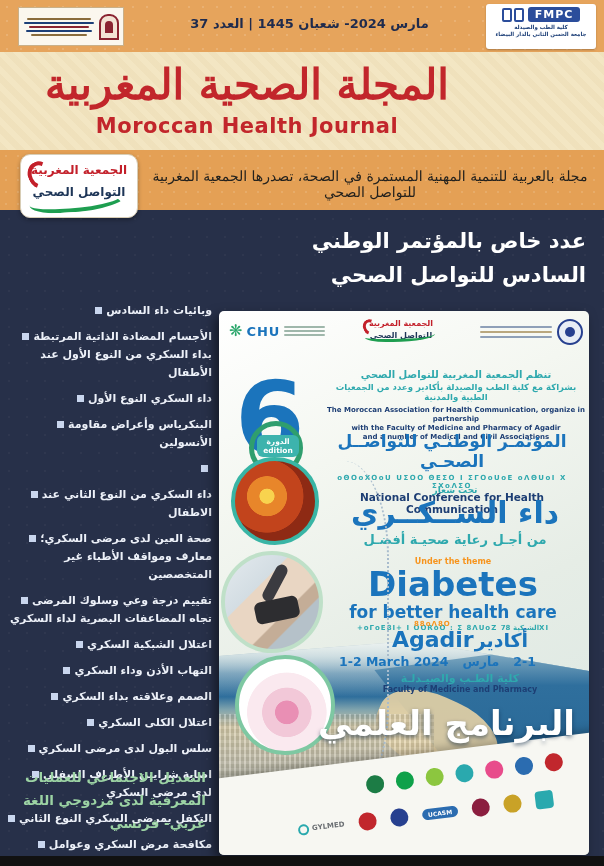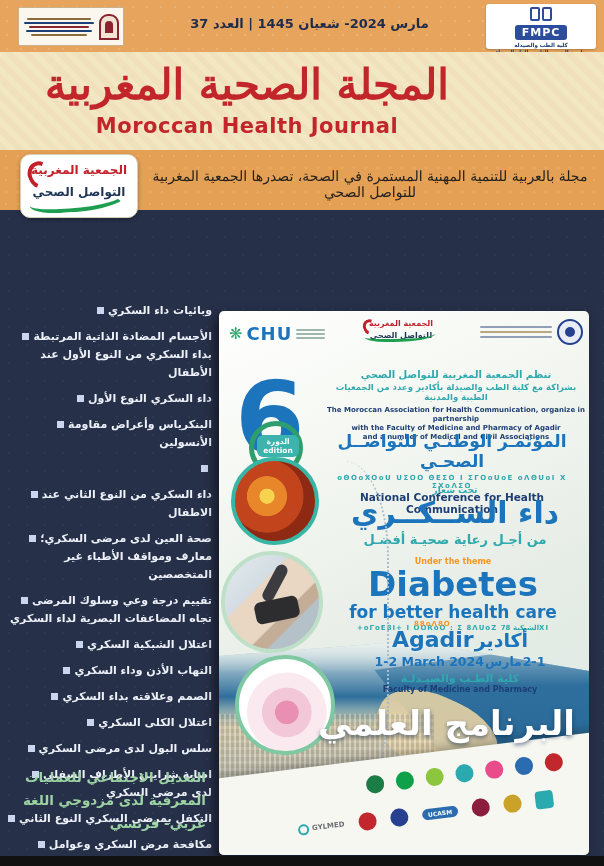--- a/index.html
+++ b/index.html
@@ -30,21 +30,21 @@
   .univ-emblem { width:20px; height:26px; border:2px solid #8a2330; border-radius:9px 9px 0 0; background:#f3e3d4; position:relative; }
   .univ-emblem::after { content:""; position:absolute; left:4px; top:5px; width:8px; height:12px; border-radius:4px 4px 0 0; background:#8a2330; }
   .issue-info {
     position:absolute; left:140px; right:125px; top:16px; text-align:center;
     direction:rtl; font-size:13px; font-weight:bold; color:#1f2b4d;
   }
   .fmpc-logo {
     position:absolute; right:8px; top:4px; width:110px; height:45px;
     background:#ffffff; border-radius:3px; padding:3px 4px 2px; box-shadow:0 1px 2px rgba(0,0,0,.25);
   }
-  .fmpc-top { display:flex; align-items:center; justify-content:center; gap:4px;flex-direction:column; }
+  .fmpc-top { display:flex; align-items:center; justify-content:center; gap:4px; }
   .fmpc-glyph { width:22px; height:14px; display:flex; gap:2px; }
   .fmpc-glyph i { flex:1; border:2px solid #2b4d9b; border-radius:2px; }
   .fmpc-box { background:#2b4d9b; color:#fff; font-size:11px; font-weight:bold; letter-spacing:1px; padding:1px 7px; border-radius:3px; }
   .fmpc-lines { text-align:center; direction:rtl; color:#1d3f77; font-size:5.5px; line-height:7px; margin-top:2px; font-weight:bold; }
   
   .masthead {
     position:absolute; left:0; top:52px; width:604px; height:98px;
     background:#f3e6c3;
     background-image:repeating-linear-gradient(45deg, rgba(196,160,96,.07) 0 6px, transparent 6px 12px);
     text-align:center; padding-right:110px;
@@ -86,21 +86,21 @@
   .sq { display:inline-block; width:7px; height:7px; background:#c9d6ee; margin:0 4px 0 0; }
   .green-note { position:absolute; left:8px; top:556px; width:198px; direction:rtl; text-align:right; color:#9cd3a4; font-size:13.5px; font-weight:bold; line-height:23px; }
   
   .poster {
     position:absolute; left:219px; top:311px; width:370px; height:544px; border-radius:5px;
     background:linear-gradient(155deg,#ffffff 0%,#f4f7f1 28%,#e6ede6 58%,#d9e6e2 100%);
     box-shadow:-4px 5px 12px rgba(0,0,0,.5); overflow:hidden; z-index:4;
   }
   .chu { position:absolute; left:10px; top:12px; width:96px; display:flex; align-items:center; gap:4px; }
   .chu-icon { font-size:16px; color:#2aa66b; line-height:16px; }
-  .chu-label { font-size:18px; font-weight:bold; color:#1b74bc; letter-spacing:1px; }
+  .chu-label { font-size:13px; font-weight:bold; color:#1b74bc; letter-spacing:1px; }
   .chu-lines { display:flex; flex-direction:column; gap:2px; flex:1; }
   .chu-lines i { height:2px; background:#9fb7ab; border-radius:1px; }
   .p-assoc { position:absolute; left:138px; top:8px; width:88px; text-align:center; }
   .p-assoc .mini-arc { position:absolute; left:6px; top:0; width:14px; height:16px; border:3px solid #c3202a; border-right-color:transparent; border-bottom-color:transparent; border-radius:50%; transform:rotate(-25deg); }
   .p-assoc .mini-green { position:absolute; left:8px; bottom:-2px; width:70px; height:14px; border-bottom:3px solid #1e9e50; border-radius:0 0 60% 30%; }
   .p-assoc .l1 { font-size:8px; font-weight:bold; color:#c3202a; direction:rtl; }
   .p-assoc .l2 { font-size:8px; font-weight:bold; color:#1d3557; direction:rtl; margin-top:3px; }
   .p-fac { position:absolute; right:6px; top:8px; width:120px; display:flex; align-items:center; justify-content:flex-end; gap:5px; }
   .fac-lines { display:flex; flex-direction:column; gap:3px; width:72px; }
   .fac-lines i { height:2px; background:#8fa0b8; border-radius:1px; }
@@ -126,21 +126,21 @@
   .theme-en { position:absolute; left:110px; right:12px; top:246px; text-align:center; }
   .u-label { font-size:8px; font-weight:bold; color:#f7941d; }
   .d-main { font-size:34px; font-weight:bold; color:#1b74bc; line-height:37px; }
   .d-sub { font-size:17px; font-weight:bold; color:#1b74bc; line-height:19px; }
   .d-tif { font-size:7px; font-weight:bold; color:#2fa9ae; letter-spacing:1px; margin-top:2px; }
   .city { position:absolute; left:120px; right:8px; top:316px; text-align:center; z-index:5; }
   .city-line { display:flex; justify-content:center; align-items:baseline; gap:1px; position:relative; }
   .city-tif { position:absolute; top:-7px; left:50%; transform:translateX(-46px); color:#f7941d; font-size:7px; font-weight:bold; letter-spacing:1px; }
   .city-en { font-size:22px; font-weight:bold; color:#1b74bc; }
   .city-ar { font-size:19px; font-weight:bold; color:#1b74bc; }
-  .date-line { display:flex; justify-content:center; gap:1px; color:#1b74bc; font-size:12.5px; font-weight:bold; margin-top:2px; }
+  .date-line { display:flex; justify-content:flex-start; gap:14px; color:#1b74bc; font-size:12.5px; font-weight:bold; margin-top:2px; }
   .venue-ar { font-size:11px; font-weight:bold; color:#2fa9ae; direction:rtl; margin-top:3px; }
   .venue-en { font-size:8px; font-weight:bold; color:#1d3e74; }
   
   .circle { position:absolute; border-radius:50%; z-index:3; }
   .c-retina { left:12px; top:146px; width:88px; height:88px; border:4px solid #39b5a5;
     background:radial-gradient(circle at 40% 44%, #f8d34e 0 11%, #e8862a 12% 30%, #c2441c 31% 55%, #8e2a14 56% 78%, #6e1f10 100%); }
   .c-glucose { left:2px; top:240px; width:102px; height:102px; border:4px solid #bfe0c8;
     background:linear-gradient(135deg,#e4eaee 0%,#d3dde3 34%,#e9d6c3 35% 62%,#c4ad97 63% 72%,#b5c1c9 73% 100%); position:absolute; overflow:hidden; }
   .c-glucose::after { content:""; position:absolute; left:30px; top:44px; width:44px; height:22px; background:#2d2d30; border-radius:6px; transform:rotate(-12deg); }
   .c-glucose::before { content:""; position:absolute; left:44px; top:8px; width:12px; height:40px; background:#3b3b40; border-radius:6px; transform:rotate(28deg); }
@@ -220,23 +220,27 @@
     <div class="tagline-text">مجلة بالعربية للتنمية المهنية المستمرة في الصحة، تصدرها الجمعية المغربية للتواصل الصحي</div>
   </div>
   <div class="assoc-logo">
     <div class="assoc-arc-red"></div>
     <div class="assoc-l1">الجمعية المغربية</div>
     <div class="assoc-l2">التواصل الصحي</div>
     <div class="assoc-arc-green"></div>
   </div>
 
   <div class="navy">
+    <div class="special-heading">
+      <div>عدد خاص بالمؤتمر الوطني</div>
+      <div>السادس للتواصل الصحي</div>
+    </div>
 
     <div class="toc">
-      <div class="toc-item"><span class="sq"></span><span>وبائيات داء السكري</span></div>
+      <div class="toc-item"><span class="sq"></span><span>وبائيات داء السادس</span></div>
       <div class="toc-item"><span class="sq"></span><span>الأجسام المضادة الذاتية المرتبطة بداء السكري من النوع الأول عند الأطفال</span></div>
       <div class="toc-item"><span class="sq"></span><span>داء السكري النوع الأول</span></div>
       <div class="toc-item"><span class="sq"></span><span>البنكرياس وأعراض مقاومة الأنسولين</span></div>
       <div class="toc-item"><span class="sq"></span></div>
       <div class="toc-item"><span class="sq"></span><span>داء السكري من النوع الثاني عند الاطفال</span></div>
       <div class="toc-item"><span class="sq"></span><span>صحة العين لدى مرضى السكري؛ معارف ومواقف الأطباء غير المتخصصين</span></div>
       <div class="toc-item"><span class="sq"></span><span>تقييم درجة وعي وسلوك المرضى تجاه المضاعفات البصرية لداء السكري</span></div>
       <div class="toc-item"><span class="sq"></span><span>اعتلال الشبكية السكري</span></div>
       <div class="toc-item"><span class="sq"></span><span>التهاب الأذن وداء السكري</span></div>
       <div class="toc-item"><span class="sq"></span><span>الصمم وعلاقته بداء السكري</span></div>

